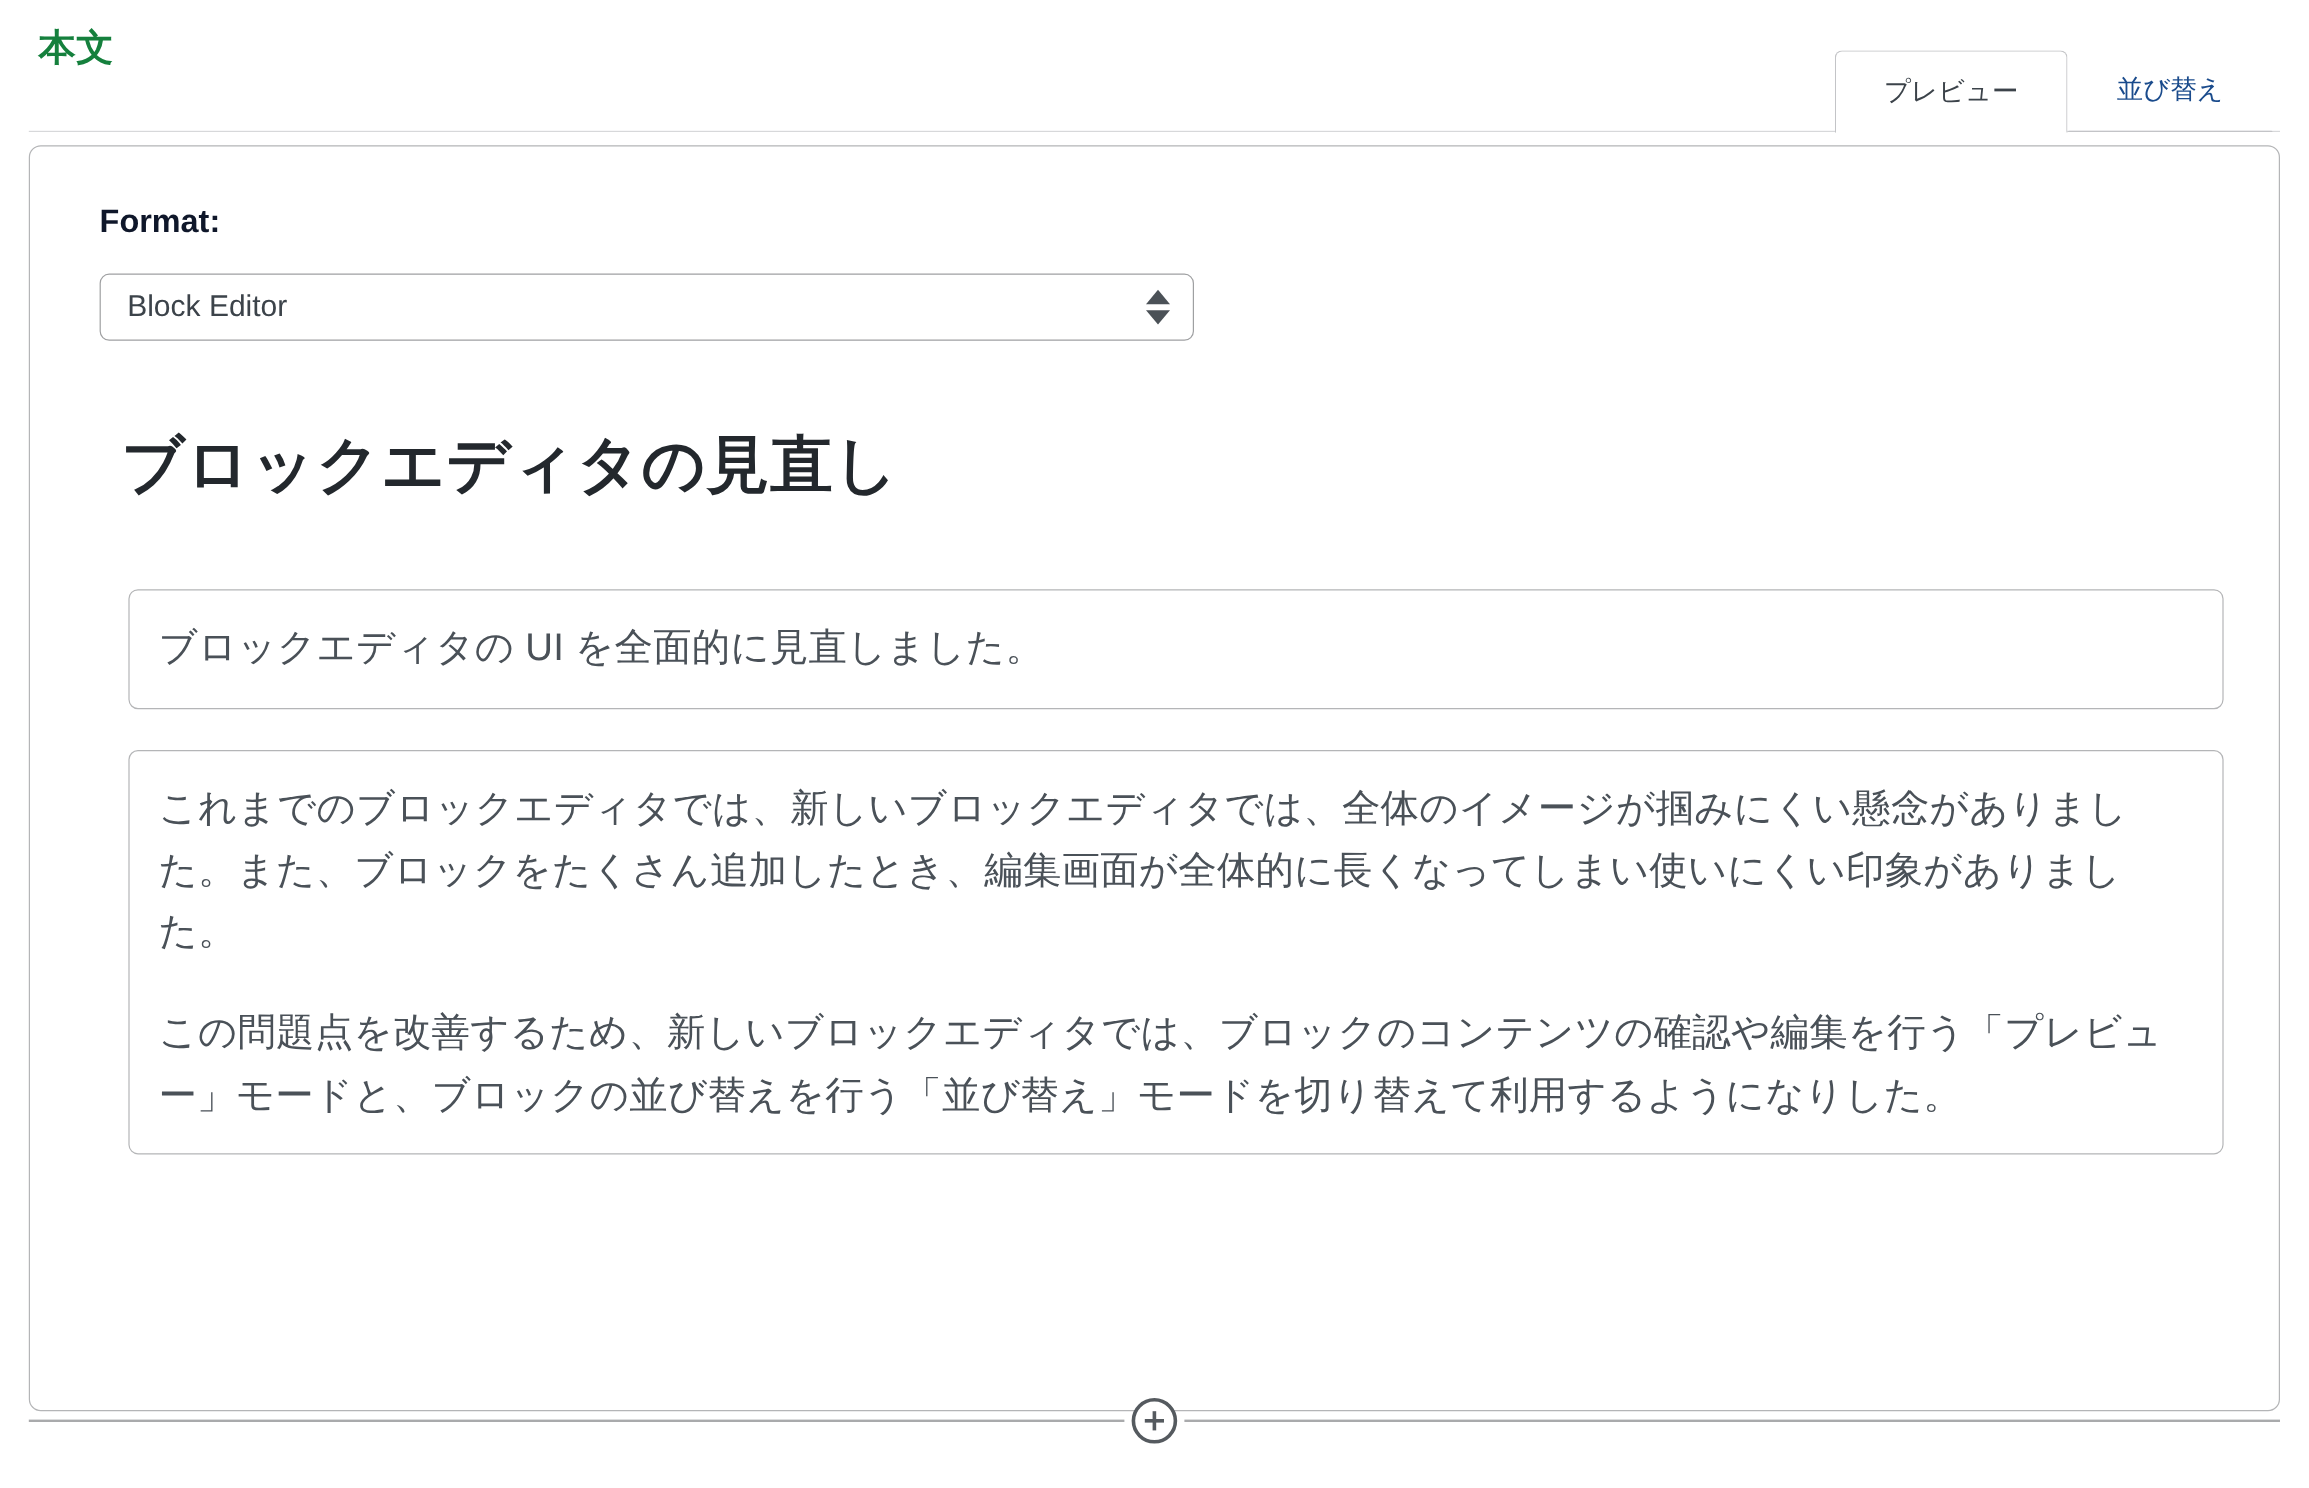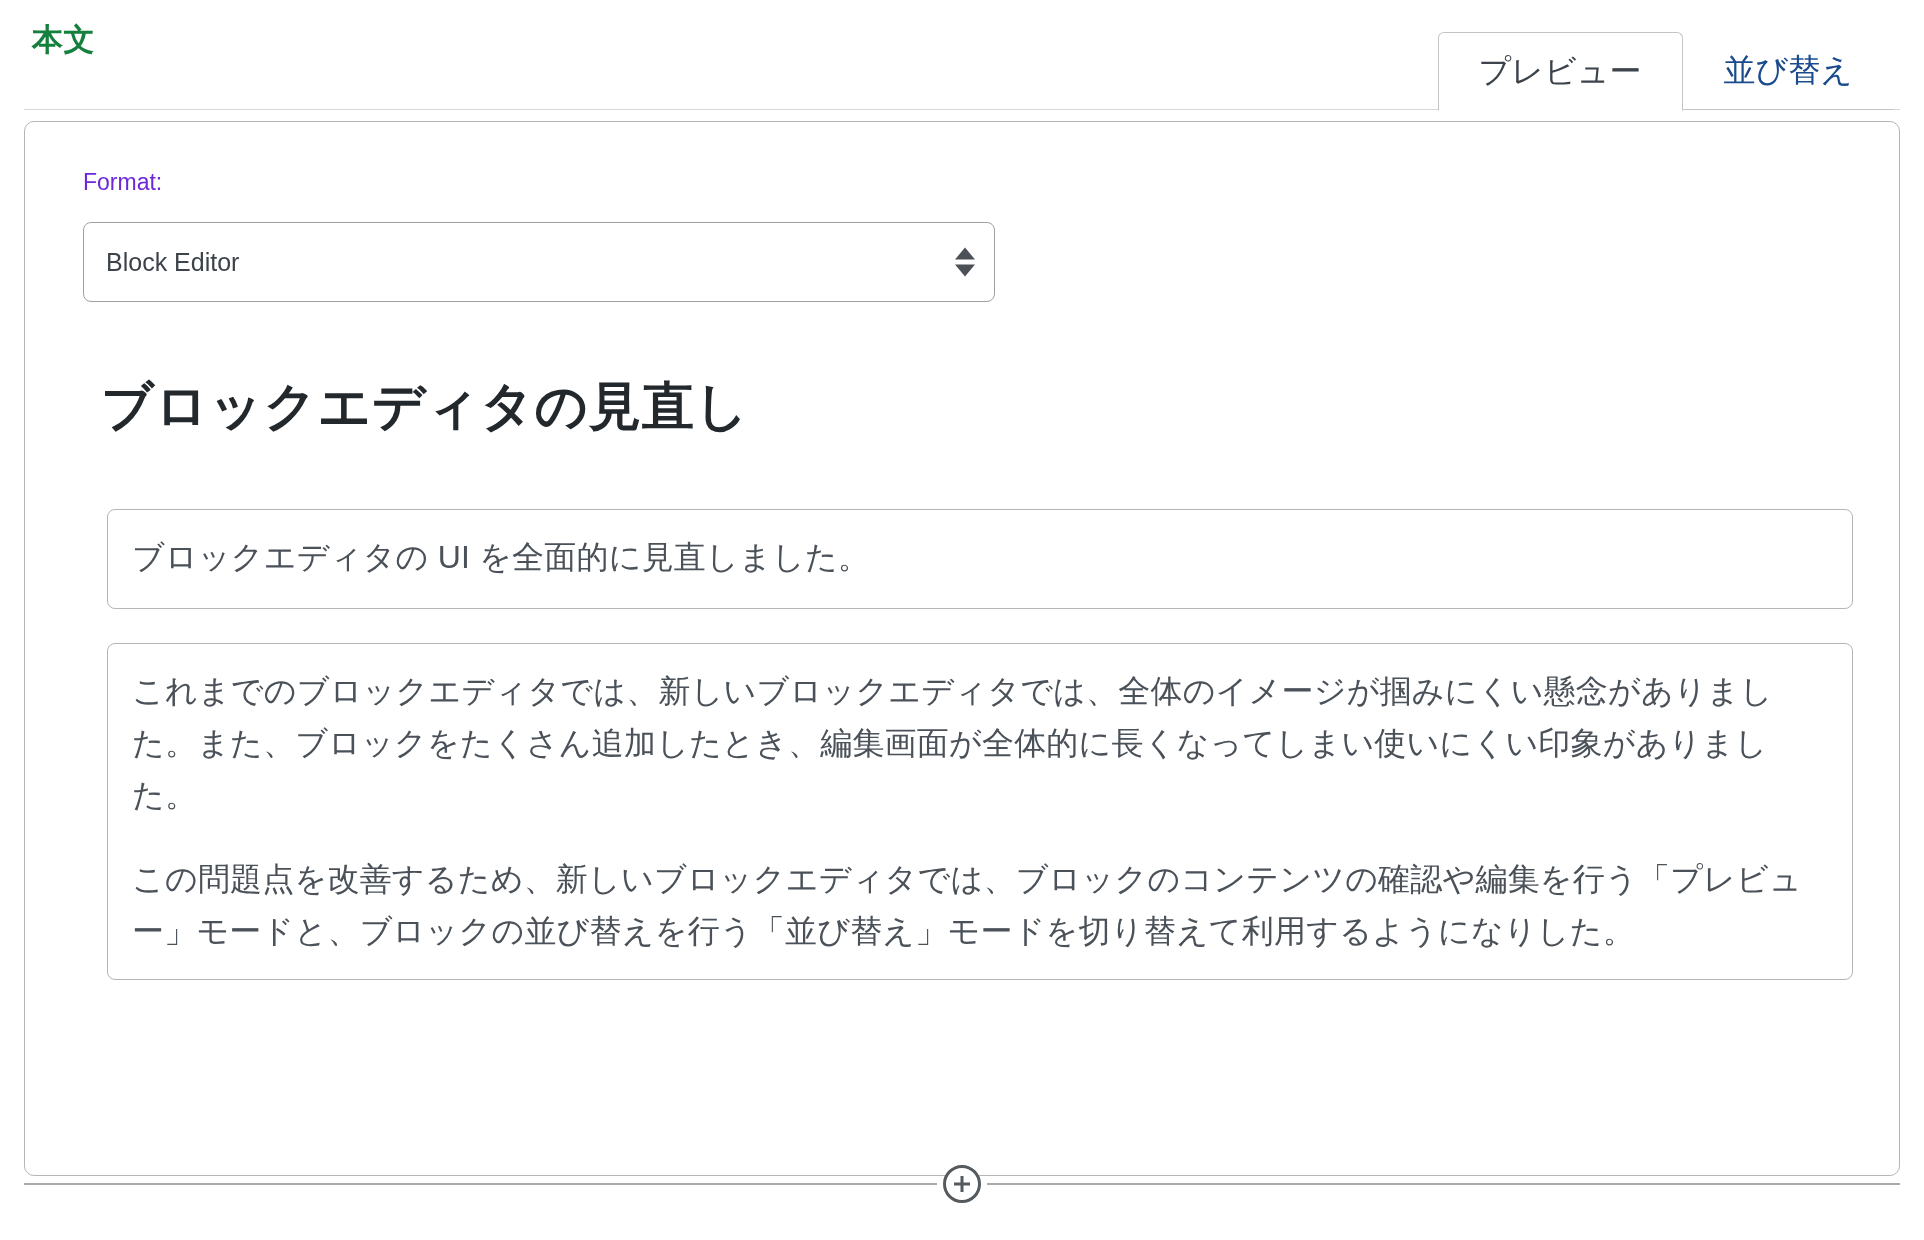--- a/index.html
+++ b/index.html
@@ -46,21 +46,21 @@
   }
 
   .tabbar {
     display: flex;
     align-items: flex-end;
     height: 110px;
     padding-right: 6px;
   }
 
   .tab {
-    font-size: 32px;
+    font-size: 22px;
     line-height: 1;
     padding: 22px 40px 23px 40px;
     box-sizing: border-box;
     cursor: pointer;
     position: relative;
     white-space: nowrap;
   }
 
   .tab-active {
     color: #3c434a;
@@ -98,36 +98,36 @@
     border: 1px solid #b4b5b7;
     border-radius: 10px;
     background: #ffffff;
     box-sizing: border-box;
     padding: 30px 36px 40px 36px;
     height: 1055px;
     overflow: hidden;
   }
 
   .format-label {
-    font-size: 23px;
-    font-weight: normal;
-    color: #6d28d9;
+    font-size: 27px;
+    font-weight: bold;
+    color: #0f172a;
     margin: 14px 0 0 22px;
     line-height: 1.4;
   }
 
   .select-wrap {
     position: relative;
     width: 912px;
     margin: 24px 0 0 22px;
   }
 
   .select-box {
     width: 912px;
-    height: 80px;
+    height: 56px;
     box-sizing: border-box;
     border: 1px solid #9fa0a2;
     border-radius: 8px;
     background: #ffffff;
     display: flex;
     align-items: center;
     padding: 0 22px;
     font-size: 25px;
     color: #3c434a;
     cursor: pointer;

